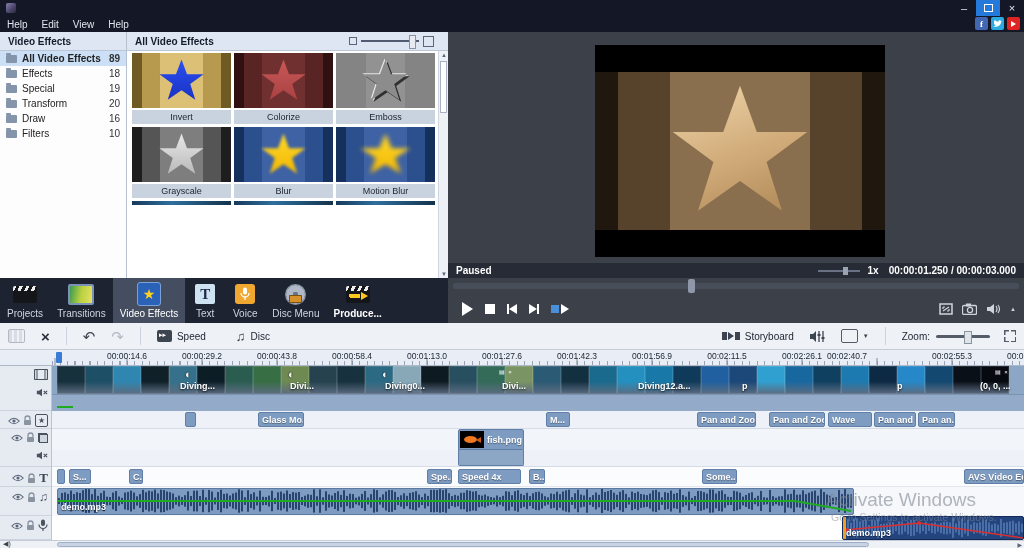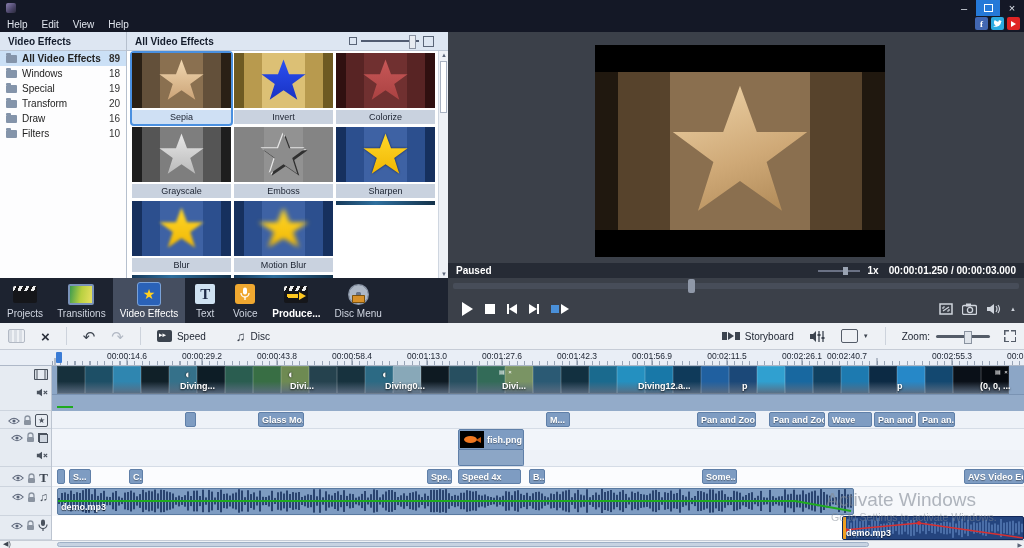--- a/index.html
+++ b/index.html
@@ -256,21 +256,21 @@
   <div class="abs sidebar">
     <div class="panel-header" style="padding-left:8px;">Video Effects</div>
     <div id="sidebar-list">
         <div class="side-row selected">
           <div class="folder"></div>
           <div class="side-label">All Video Effects</div>
           <div class="side-count">89</div>
         </div>
         <div class="side-row">
           <div class="folder"></div>
-          <div class="side-label">Windows</div>
+          <div class="side-label">Effects</div>
           <div class="side-count">18</div>
         </div>
         <div class="side-row">
           <div class="folder"></div>
           <div class="side-label">Special</div>
           <div class="side-count">19</div>
         </div>
         <div class="side-row">
           <div class="folder"></div>
           <div class="side-label">Transform</div>
@@ -294,67 +294,51 @@
       <span class="grid-title">All Video Effects</span>
       <span class="zoomctl">
         <span class="sq-s"></span>
         <span class="zline">
             <span class="zhandle" style="left:48px;"></span>
           </span>
         <span class="sq-l"></span>
       </span>
     </div>
     <div class="grid" id="effects-grid">
-        <div class="cell selected">
-          <div class="thumb bg-sepia">
-            <div class="starwrap ">
-              <div class="star st-sepia"></div>
-            </div>
-          </div>
-          <div class="cap">Sepia</div>
-        </div>
         <div class="cell">
           <div class="thumb bg-invert">
             <div class="starwrap ">
               <div class="star st-invert"></div>
             </div>
           </div>
           <div class="cap">Invert</div>
         </div>
         <div class="cell">
           <div class="thumb bg-colorize">
             <div class="starwrap ">
               <div class="star st-colorize"></div>
             </div>
           </div>
           <div class="cap">Colorize</div>
         </div>
         <div class="cell">
+          <div class="thumb bg-emboss">
+            <div class="starwrap fx-emboss">
+              <div class="star st-emboss"></div>
+            </div>
+          </div>
+          <div class="cap">Emboss</div>
+        </div>
+        <div class="cell">
           <div class="thumb bg-gray">
             <div class="starwrap ">
               <div class="star st-gray"></div>
             </div>
           </div>
           <div class="cap">Grayscale</div>
-        </div>
-        <div class="cell">
-          <div class="thumb bg-emboss">
-            <div class="starwrap fx-emboss">
-              <div class="star st-emboss"></div>
-            </div>
-          </div>
-          <div class="cap">Emboss</div>
-        </div>
-        <div class="cell">
-          <div class="thumb bg-blue">
-            <div class="starwrap fx-sharpen">
-              <div class="star st-gold"></div>
-            </div>
-          </div>
-          <div class="cap">Sharpen</div>
         </div>
         <div class="cell">
           <div class="thumb bg-blue">
             <div class="starwrap fx-blur">
               <div class="star st-gold"></div>
             </div>
           </div>
           <div class="cap">Blur</div>
         </div>
         <div class="cell">
@@ -469,34 +453,34 @@
           <span class="ic-voice">
             <svg class="mini" width="12" height="14" viewBox="0 0 12 14">
               <rect x="4" y="0.5" width="4" height="7" rx="2" fill="#fff"></rect>
               <path d="M2 6 a4 4 0 0 0 8 0" stroke="#fff" stroke-width="1.3" fill="none"></path>
               <line x1="6" y1="10" x2="6" y2="13" stroke="#fff" stroke-width="1.3"></line>
             </svg>
           </span>
         </div>
         <div>Voice</div>
       </div>
+      <div class="tbitem">
+        <div class="tbi">
+          <span class="ic-disc"></span>
+        </div>
+        <div>Disc Menu</div>
+      </div>
       <div class="tbitem bold">
         <div class="tbi">
           <span class="ic-prod" style="position:relative;">
             <span class="prod-arrow"></span>
             <span style="position:absolute;left:3px;top:8px;width:9px;height:3px;background:#ffc820;"></span>
           </span>
         </div>
         <div>Produce...</div>
-      </div>
-      <div class="tbitem">
-        <div class="tbi">
-          <span class="ic-disc"></span>
-        </div>
-        <div>Disc Menu</div>
       </div>
     </div>
 
   <div class="abs edittb">
     <span class="etb-btn">
         <span class="ic-trimfilm"></span>
       </span>
     <span class="etb-btn">
         <span class="glyph" style="font-weight:bold;color:#2b313c;">×</span>
       </span>

